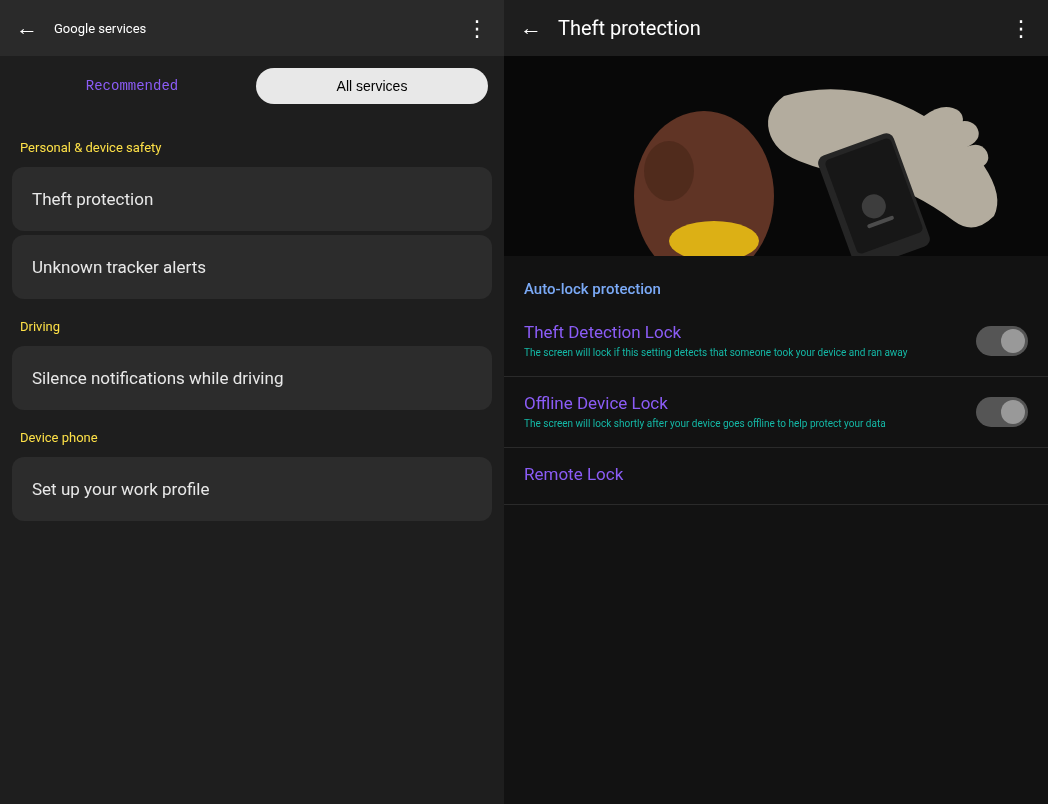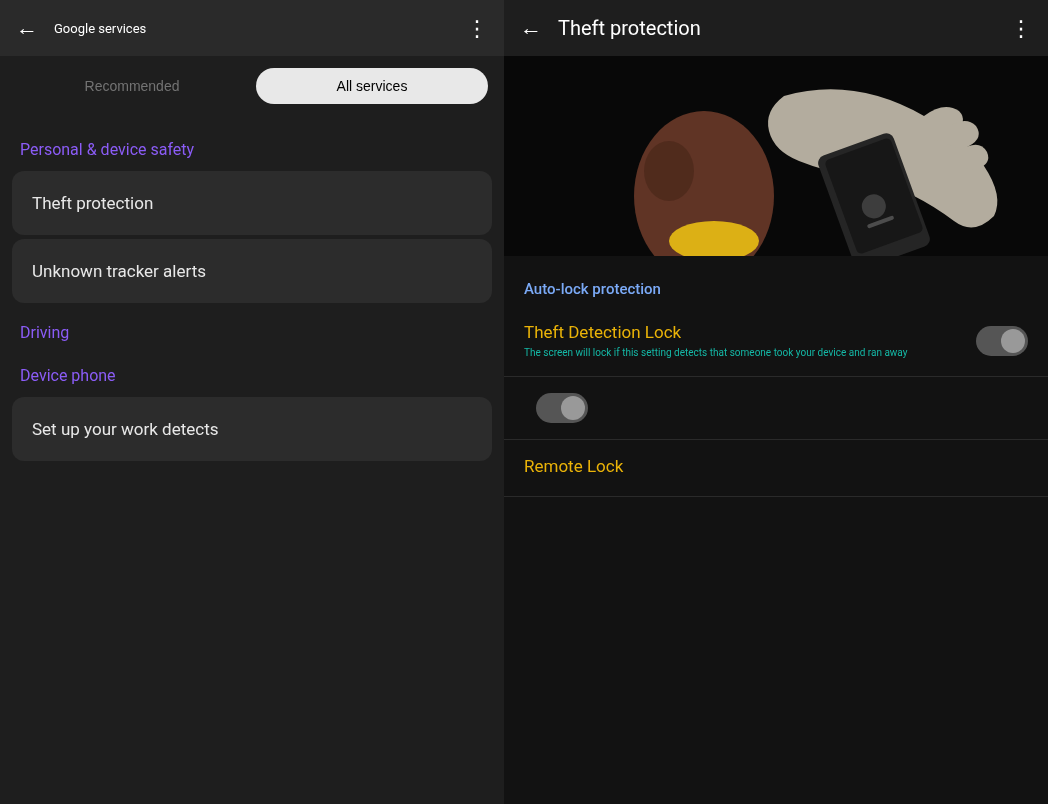--- a/index.html
+++ b/index.html
@@ -62,37 +62,38 @@
       padding: 10px 16px;
       border-radius: 24px;
       border: none;
       cursor: pointer;
       font-size: 14px;
       font-weight: 500;
     }
 
     .tab-btn.inactive {
       background: transparent;
-      color: #737373;
+      color: #8b5cf6;
+      font-family: Liberation Mono, monospace;
     }
 
     .tab-btn.active {
       background: #e8e8e8;
       color: #000;
     }
 
     .left-content {
       flex: 1;
       overflow-y: auto;
       padding: 8px 0;
     }
 
     .section-label {
-      color: #8b5cf6;
-      font-size: 16px;
+      color: #fde047;
+      font-size: 13px;
       padding: 16px 28px 8px 20px;
     }
 
     .menu-item {
       margin: 4px 12px;
       padding: 22px 20px;
       background: #2c2c2c;
       border-radius: 12px;
       color: #e8e8e8;
       font-size: 17px;
@@ -171,21 +172,21 @@
       align-items: center;
       padding: 16px 20px;
       border-bottom: 1px solid #2a2a2a;
     }
 
     .setting-text {
       flex: 1;
     }
 
     .setting-title {
-      color: #eab308;
+      color: #8b5cf6;
       font-size: 17px;
       margin-bottom: 4px;
     }
 
     .setting-desc {
       color: #14b8a6;
       font-size: 10px;
       line-height: 1.4;
     }
 
@@ -228,23 +229,24 @@
     <button class="tab-btn active">All services</button>
   </div>
 
   <div class="left-content">
 
     <div class="section-label">Personal &amp; device safety</div>
     <div class="menu-item">Theft protection</div>
     <div class="menu-item">Unknown tracker alerts</div>
 
     <div class="section-label">Driving</div>
+    <div class="menu-item">Silence notifications while driving</div>
 
     <div class="section-label">Device phone</div>
-    <div class="menu-item">Set up your work detects</div>
+    <div class="menu-item">Set up your work profile</div>
   </div>
 </div>
 
 <div class="right-panel">
   <div class="right-header">
     <span class="back-icon">←</span>
     <span class="title">Theft protection</span>
     <span class="more-icon">⋮</span>
   </div>
 
@@ -280,20 +282,24 @@
 
     <div class="setting-row">
       <div class="setting-text">
         <div class="setting-title">Theft Detection Lock</div>
         <div class="setting-desc">The screen will lock if this setting detects that someone took your device and ran away</div>
       </div>
       <div class="toggle"></div>
     </div>
 
     <div class="setting-row">
+      <div class="setting-text">
+        <div class="setting-title">Offline Device Lock</div>
+        <div class="setting-desc">The screen will lock shortly after your device goes offline to help protect your data</div>
+      </div>
       <div class="toggle"></div>
     </div>
 
 
     <div class="setting-row">
       <div class="setting-text">
         <div class="setting-title">Remote Lock</div>
       </div>
     </div>
   </div>

